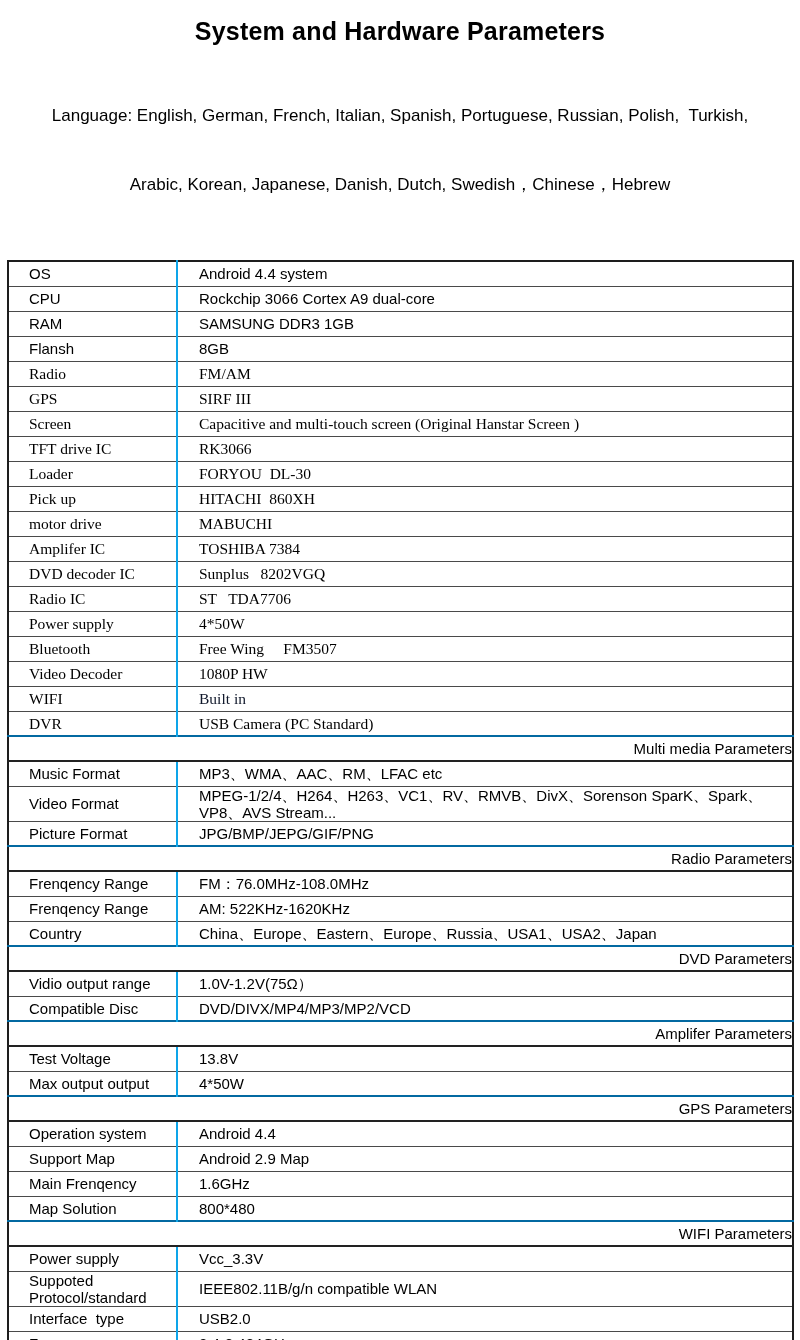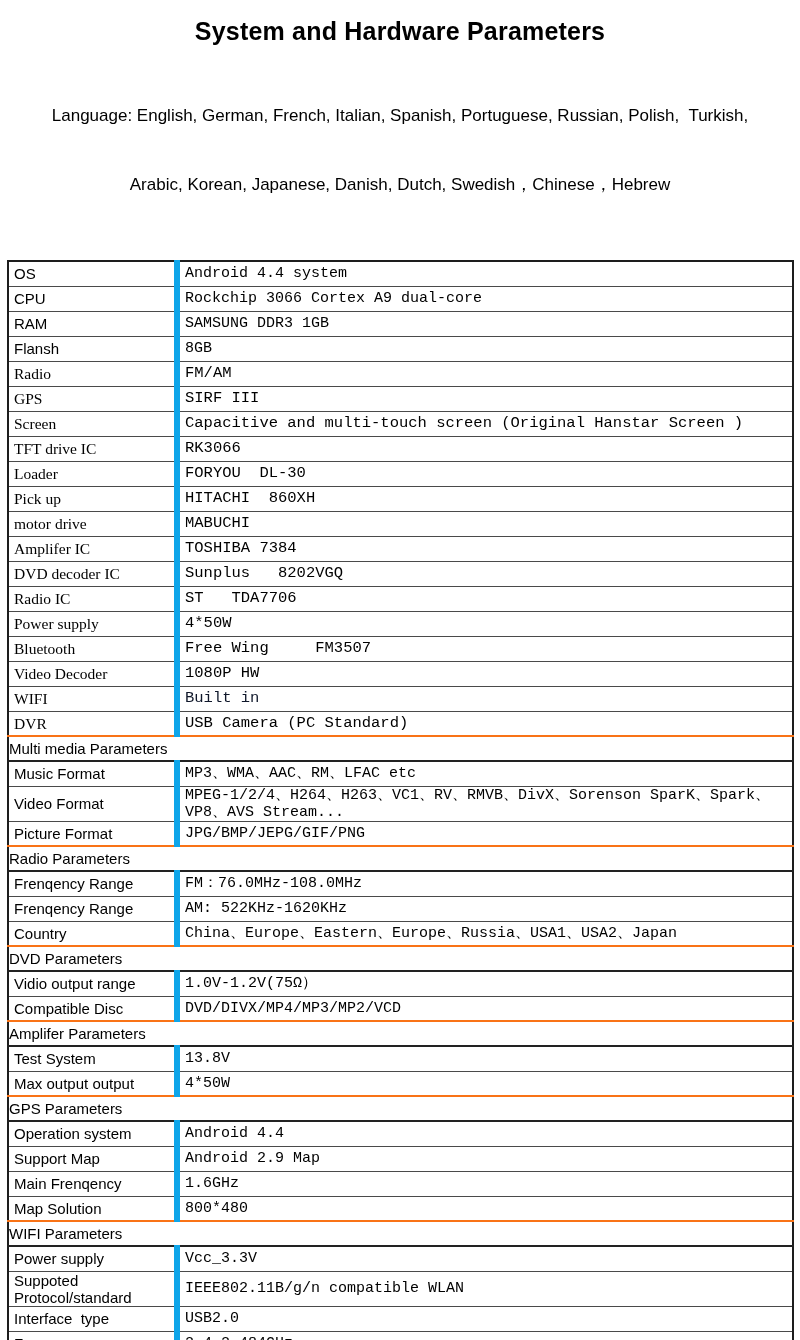--- a/index.html
+++ b/index.html
@@ -37,27 +37,27 @@
   td {
     height: 25px;
     vertical-align: middle;
     font-size: 15px;
     line-height: 17px;
     white-space: pre-wrap;
     overflow: hidden;
     border-bottom: 1px solid #4a4a4a;
   }
   td.label {
-    padding-left: 5px;
-    border-right: 6px solid #0ea5e9;
-  }
-  td.value { padding-left: 5px; font-family: Liberation Mono, monospace; }
+    padding-left: 20px;
+    border-right: 2px solid #0ea5e9;
+  }
+  td.value { padding-left: 21px; }
   td.section {
-    text-align: left;
-    border-top: 2px solid #f97316;
+    text-align: right;
+    border-top: 2px solid #0369a1;
     border-bottom: 2px solid #222222;
   }
   .f-serif { font-family: "Liberation Serif", "DejaVu Serif", serif; font-size: 15.5px; }
   .f-sans  { font-family: "Liberation Sans", "DejaVu Sans", sans-serif; }
 </style>
 </head>
 <body>
 
 <div class="page-header">
   <div class="page-title">System and Hardware Parameters</div>
@@ -187,21 +187,21 @@
         <td class="value f-sans">1.0V-1.2V(75Ω）</td>
       </tr>
       <tr>
         <td class="label f-sans">Compatible Disc</td>
         <td class="value f-sans">DVD/DIVX/MP4/MP3/MP2/VCD</td>
       </tr>
       <tr>
         <td colspan="2" class="section f-sans">Amplifer Parameters</td>
       </tr>
       <tr>
-        <td class="label f-sans">Test System</td>
+        <td class="label f-sans">Test Voltage</td>
         <td class="value f-sans">13.8V</td>
       </tr>
       <tr>
         <td class="label f-sans">Max output output</td>
         <td class="value f-sans">4*50W</td>
       </tr>
       <tr>
         <td colspan="2" class="section f-sans">GPS Parameters</td>
       </tr>
       <tr>

